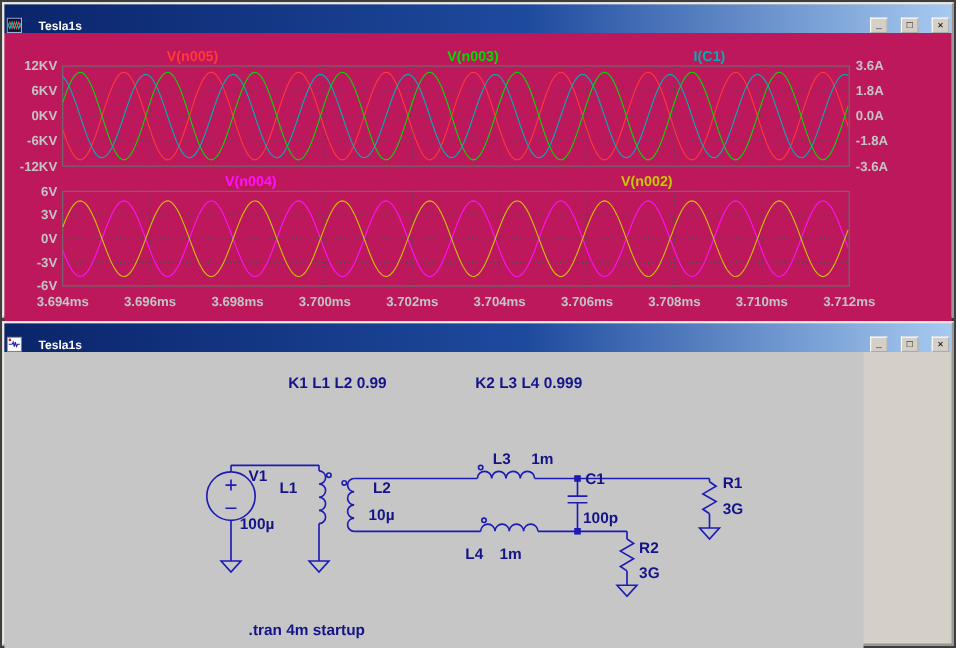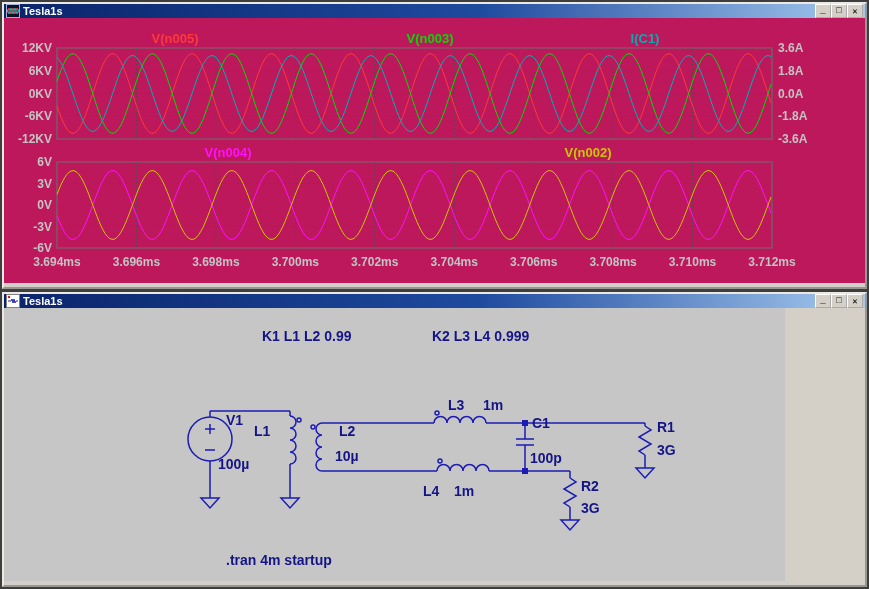--- a/index.html
+++ b/index.html
@@ -7,21 +7,21 @@
     width:869px;height:589px;position:relative;overflow:hidden;
     background:#3e3e3e;font-family:"Liberation Sans",sans-serif;
   }
   .window{
     position:absolute;left:2px;width:865px;background:#d4d0c8;
     border:2px outset #ece9e2;box-sizing:border-box;
   }
   #plot-window{top:2px;height:287px;}
   #schematic-window{top:292px;height:295px;}
   .titlebar{
-    height:14px;display:flex;align-items:center;gap:0;padding:0 2px;
+    height:26px;display:flex;align-items:flex-end;gap:12px;padding:0 2px;
     background:linear-gradient(to right,#0a246a 0%,#1e4a9e 55%,#a6caf0 100%);
   }
   .titlebar .title{
     flex:1;color:#ffffff;font-size:11px;font-weight:bold;padding-left:3px;white-space:nowrap;
   }
   .tb-btn{
     width:16px;height:14px;background:#d4d0c8;border:1px outset #ffffff;
     font:bold 9px "Liberation Mono",monospace;color:#000;
     display:flex;align-items:center;justify-content:center;cursor:default;
   }

